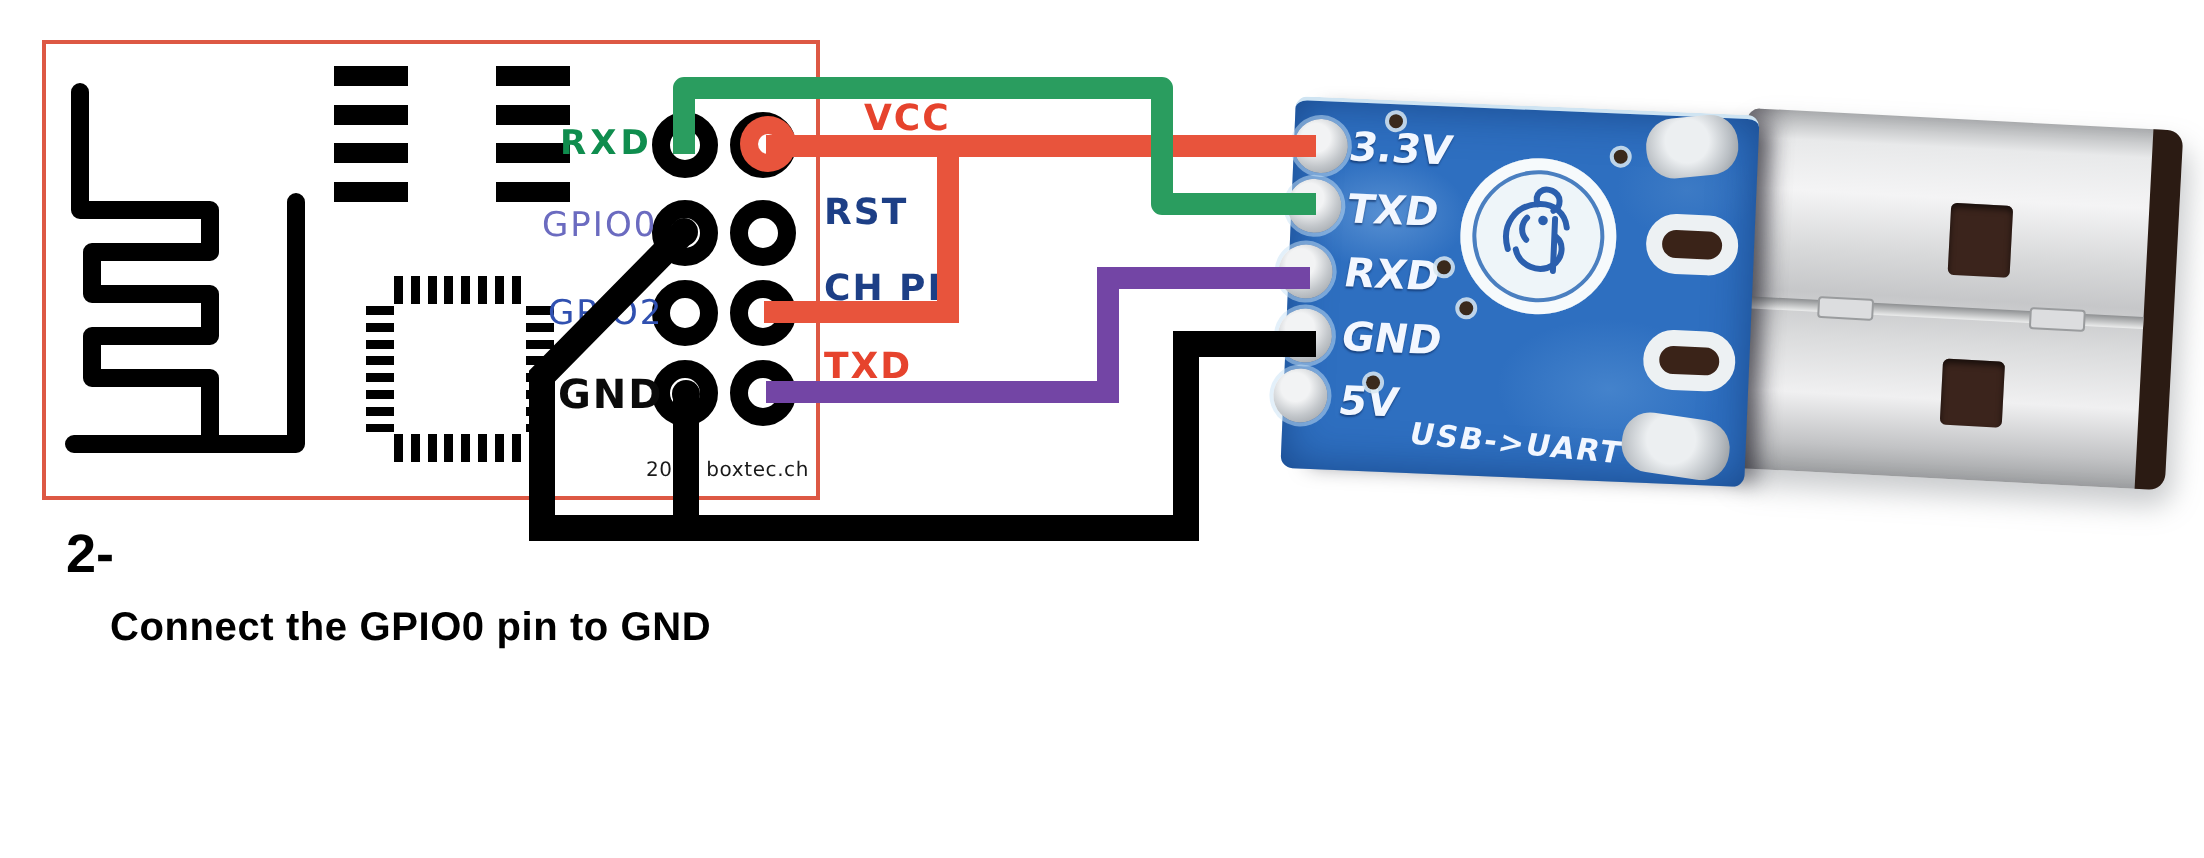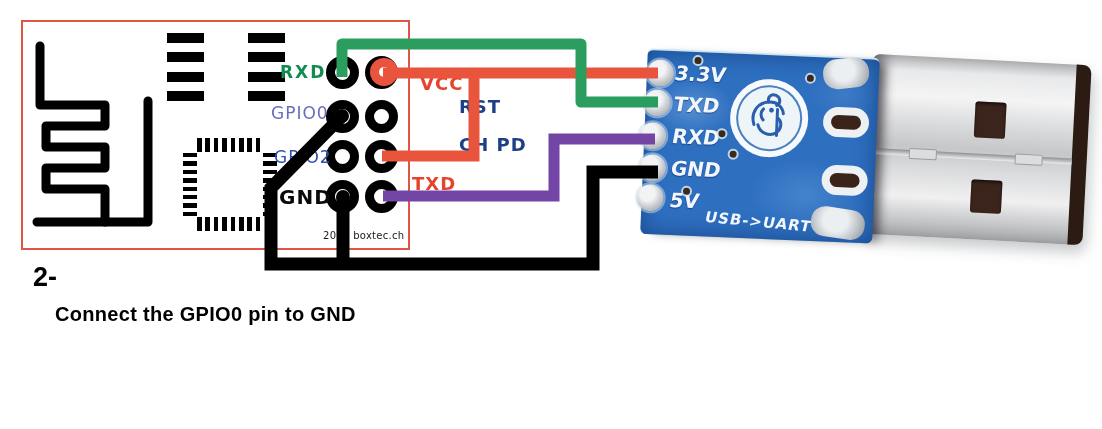--- a/index.html
+++ b/index.html
@@ -13,21 +13,21 @@
   .qfp-h{height:14px;width:66px;background:repeating-linear-gradient(90deg,#000 0 4.5px,transparent 4.5px 8.4px);}
   .qfp-v{width:14px;height:63px;background:repeating-linear-gradient(180deg,#000 0 4.5px,transparent 4.5px 8.4px);}
   .pin{width:33px;height:33px;box-sizing:border-box;border:9px solid #000;border-radius:50%;background:#fff;}
 
   .lbl{white-space:nowrap;}
   .lbl-rxd{color:#0f8d4e;font-weight:bold;font-size:17px;letter-spacing:2px;}
   .lbl-gpio0{color:#6b6bc0;font-size:17px;letter-spacing:1px;}
   .lbl-gpio2{color:#3050b0;font-size:17px;letter-spacing:1px;}
   .lbl-gnd{color:#0a0a0a;font-weight:600;font-size:20px;letter-spacing:1px;}
   .lbl-red{color:#e6432d;font-weight:600;font-size:18px;letter-spacing:1px;}
-  .lbl-navy{color:#1d3f86;font-weight:600;font-size:18px;letter-spacing:1px;margin-left:47px;}
+  .lbl-navy{color:#1d3f86;font-weight:600;font-size:18px;letter-spacing:1px;}
   .credit{font-size:10px;color:#1a1a1a;letter-spacing:0.3px;}
 
   
   .board{left:648px;top:48px;width:232px;height:184px;background:
      radial-gradient(60px 40px at 20% 30%, rgba(120,170,225,.55), rgba(0,0,0,0) 70%),
      radial-gradient(80px 50px at 70% 75%, rgba(90,150,215,.5), rgba(0,0,0,0) 70%),
      radial-gradient(50px 35px at 85% 20%, rgba(70,130,200,.6), rgba(0,0,0,0) 70%),
      #2e6fc0;
      border-top:2px solid #cfe4f2;border-radius:6px;
      transform:rotate(2.4deg);transform-origin:top left;z-index:2;
@@ -90,21 +90,21 @@
   <div class="abs pin" style="left:325.5px;top:179.5px;"></div>
   <div class="abs pin" style="left:364.5px;top:179.5px;"></div>
 
   <div class="abs lbl lbl-rxd" style="left:280px;top:62px;">RXD</div>
   <div class="abs lbl lbl-gpio0" style="left:271px;top:103px;">GPIO0</div>
   <div class="abs lbl lbl-gpio2" style="left:274px;top:147px;">GPIO2</div>
   <div class="abs lbl lbl-gnd" style="left:279px;top:185px;">GND</div>
 
   <div class="abs credit" style="left:323px;top:230px;">2014 boxtec.ch</div>
 
-  <div class="abs lbl lbl-red" style="left:420px;top:49px;margin-top:24px;">VCC</div>
+  <div class="abs lbl lbl-red" style="left:432px;top:49px;">VCC</div>
   <div class="abs lbl lbl-navy" style="left:412px;top:96px;">RST</div>
   <div class="abs lbl lbl-navy" style="left:412px;top:134px;">CH PD</div>
   <div class="abs lbl lbl-red" style="left:412px;top:173px;">TXD</div>
 
   <div class="abs usb">
     <div class="abs usb-edge"></div>
     <div class="abs usb-hole" style="left:104px;top:42px;height:36px;"></div>
     <div class="abs usb-hole" style="left:104px;top:120px;height:33px;"></div>
     <div class="abs usb-seam"></div>
     <div class="abs usb-latch" style="left:40px;top:92px;"></div>

